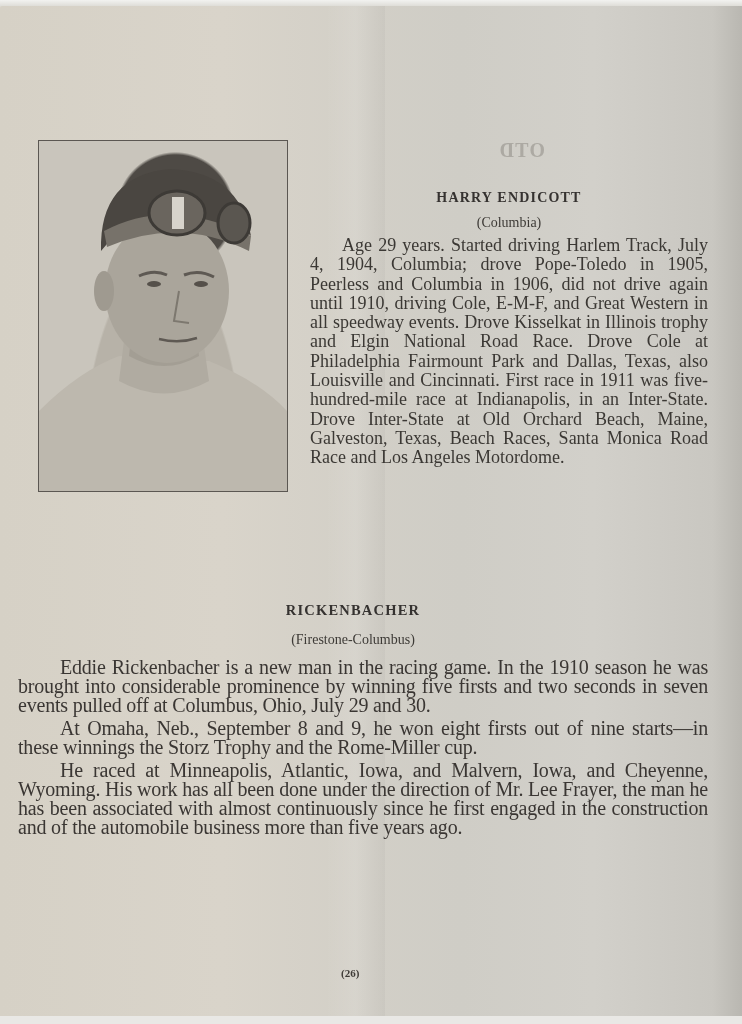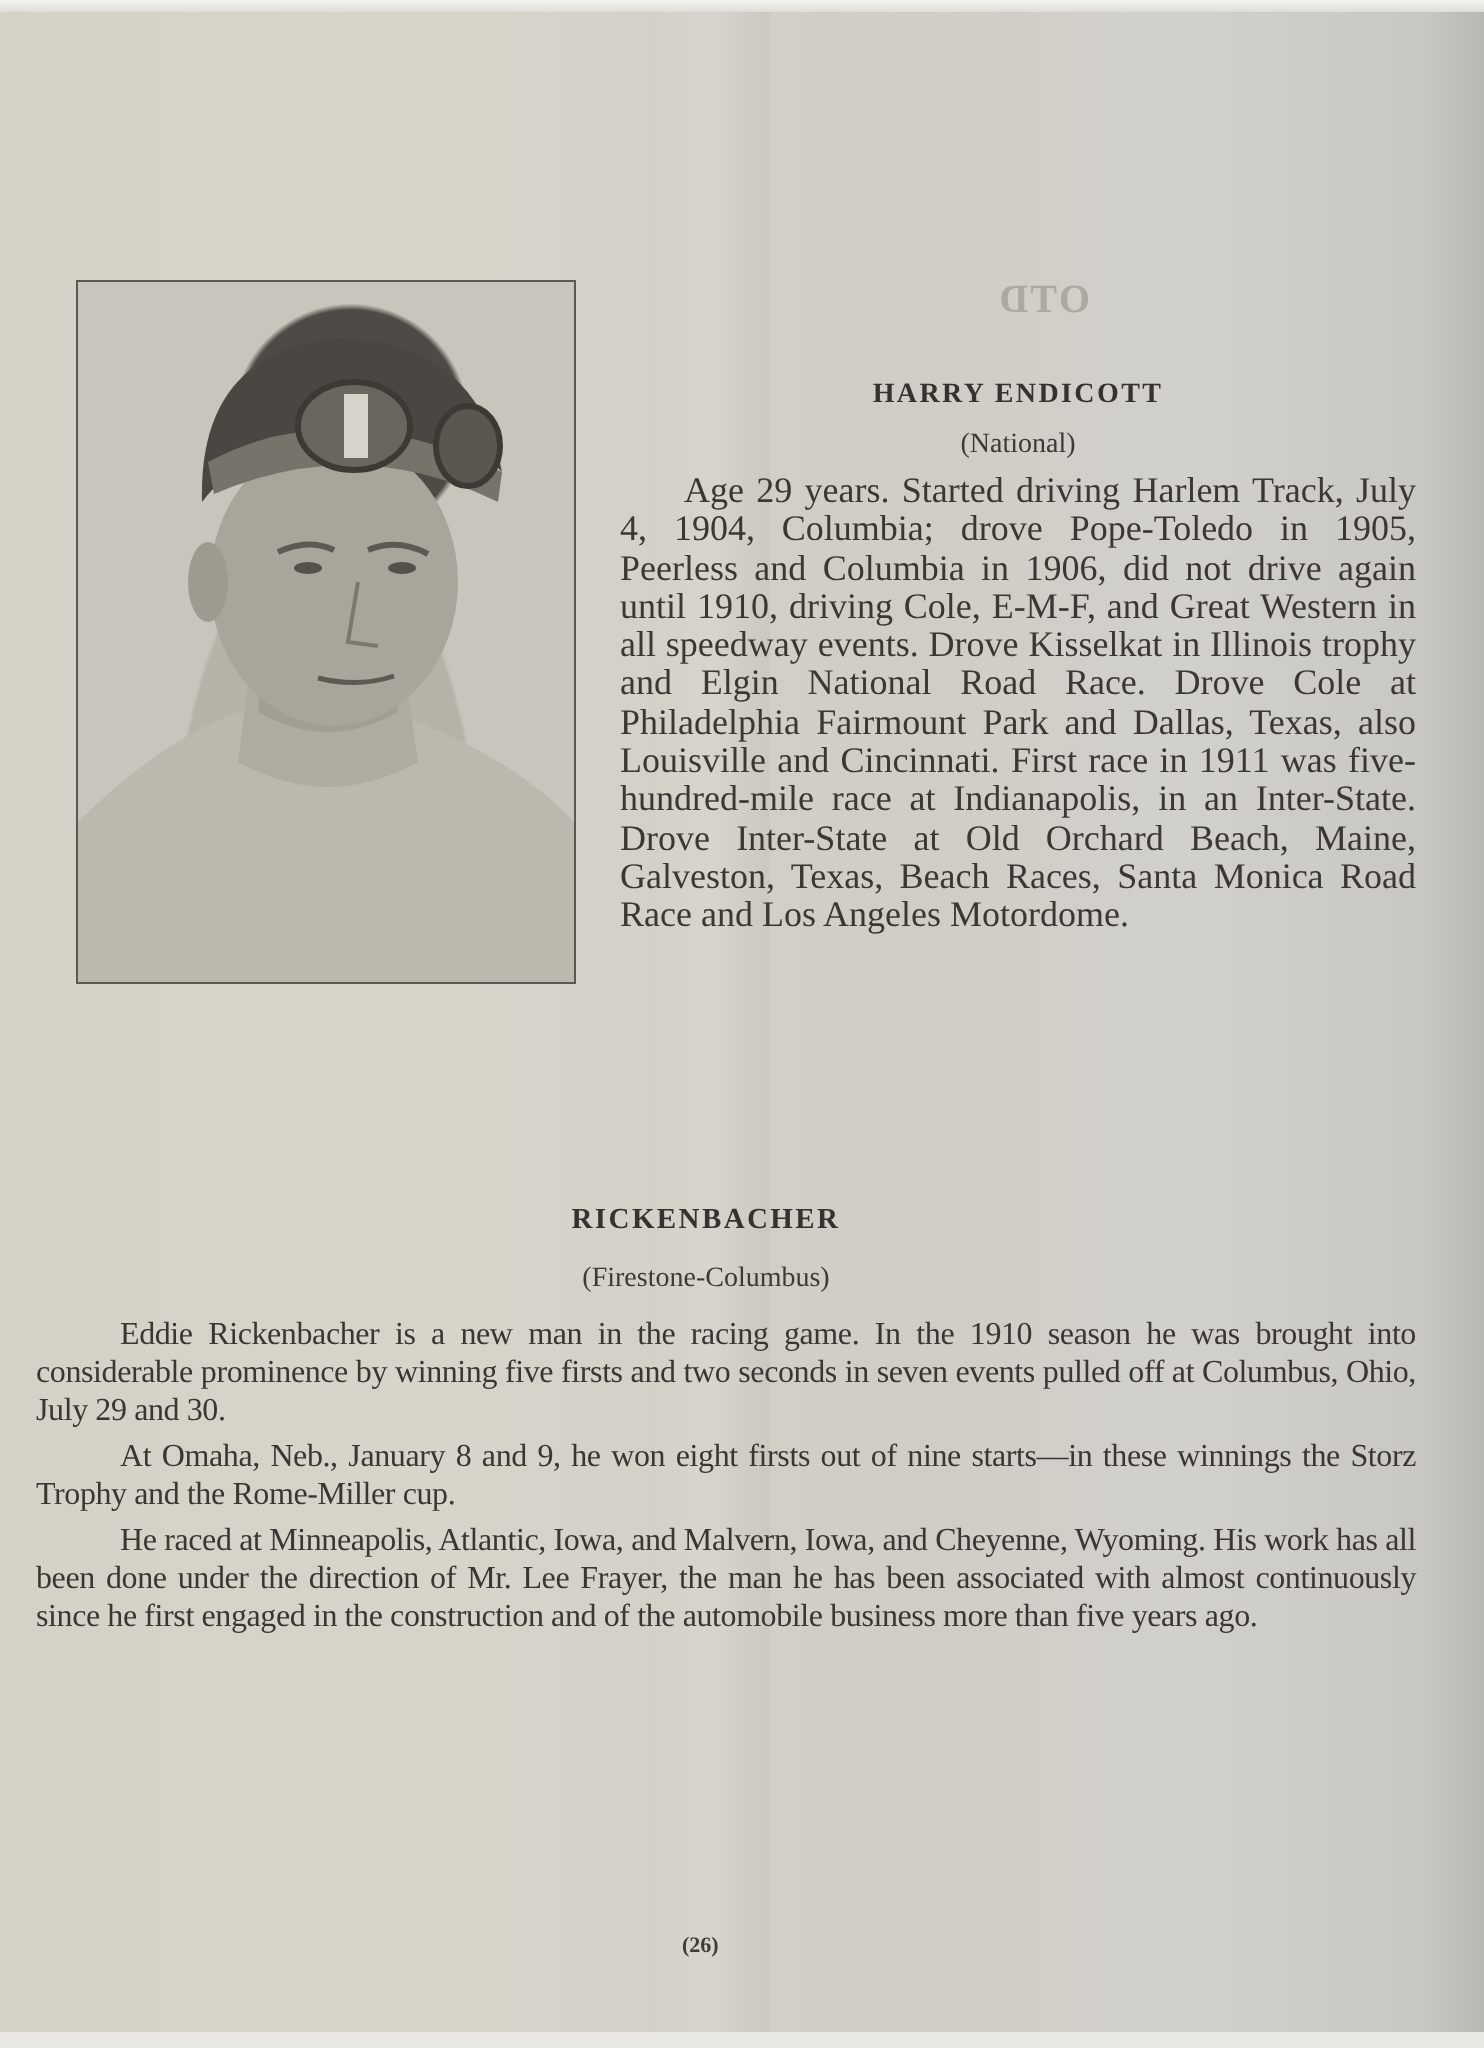--- a/index.html
+++ b/index.html
@@ -45,21 +45,21 @@
     .para-right {
       font-size: 18px; line-height: 19.3px; text-align: justify; margin-top: 5px; color: #3b3834;
     }
     .para-right .indent { display: inline-block; width: 32px; }
     .section2 {
       position: absolute; left: 18px; top: 596px; width: 690px;
     }
     .section2 .heading { font-size: 14.5px; margin-left: -20px; }
     .section2 .sub { margin-top: 13px; font-size: 14px; margin-left: -20px; }
     .para-wide {
-      font-size: 16px; line-height: 19px; text-align: justify; margin-top: 10px; color: #3a3633;
+      font-size: 20px; line-height: 19px; text-align: justify; margin-top: 10px; color: #3a3633;
       font-family: "Liberation Serif", serif; letter-spacing: -0.2px;
     }
     .para-wide p { margin: 0 0 4px 0; text-indent: 42px; }
     .page-number {
       position: absolute; left: 341px; top: 961px; font-size: 11px; font-weight: bold; color: #3f3b37;
     }
     .edge-top {
       position: absolute; left: 0; top: 0; width: 742px; height: 8px;
       background: linear-gradient(180deg, #f2f2f0, #d8d6d0);
     }
@@ -98,30 +98,30 @@
 
       <path d="M65 90 Q130 55 212 95 L210 110 Q140 75 68 106 Z" fill="#77726a"></path>
       <ellipse cx="138" cy="72" rx="28" ry="22" fill="#6a655e" stroke="#3d3a36" stroke-width="3"></ellipse>
       <rect x="133" y="56" width="12" height="32" fill="#d7d3cb"></rect>
       <ellipse cx="195" cy="82" rx="16" ry="20" fill="#5a5650" stroke="#3d3a36" stroke-width="3"></ellipse>
     </svg>
   </div>
 
   <div class="right-col">
     <div class="heading">HARRY ENDICOTT</div>
-    <div class="sub">(National)</div>
+    <div class="sub">(Columbia)</div>
     <div class="para-right"><span class="indent"></span><span>Age 29 years. Started driving Harlem Track, July 4, 1904, Columbia; drove Pope-Toledo in 1905, Peerless and Columbia in 1906, did not drive again until 1910, driving Cole, E-M-F, and Great Western in all speedway events. Drove Kisselkat in Illinois trophy and Elgin National Road Race. Drove Cole at Philadelphia Fairmount Park and Dallas, Texas, also Louisville and Cincinnati. First race in 1911 was five-hundred-mile race at Indianapolis, in an Inter-State. Drove Inter-State at Old Orchard Beach, Maine, Galveston, Texas, Beach Races, Santa Monica Road Race and Los Angeles Motordome.</span></div>
   </div>
 
   <div class="section2">
     <div class="heading">RICKENBACHER</div>
     <div class="sub">(Firestone-Columbus)</div>
     <div class="para-wide">
       <p>Eddie Rickenbacher is a new man in the racing game. In the 1910 season he was brought into considerable prominence by winning five firsts and two seconds in seven events pulled off at Columbus, Ohio, July 29 and 30.</p>
-      <p>At Omaha, Neb., January 8 and 9, he won eight firsts out of nine starts—in these winnings the Storz Trophy and the Rome-Miller cup.</p>
+      <p>At Omaha, Neb., September 8 and 9, he won eight firsts out of nine starts—in these winnings the Storz Trophy and the Rome-Miller cup.</p>
       <p>He raced at Minneapolis, Atlantic, Iowa, and Malvern, Iowa, and Cheyenne, Wyoming. His work has all been done under the direction of Mr. Lee Frayer, the man he has been associated with almost continuously since he first engaged in the construction and of the automobile business more than five years ago.</p>
     </div>
   </div>
 
   <div class="page-number">(26)</div>
 </div>
 
 <div class="edge-bottom"></div>
 
 </body></html>

